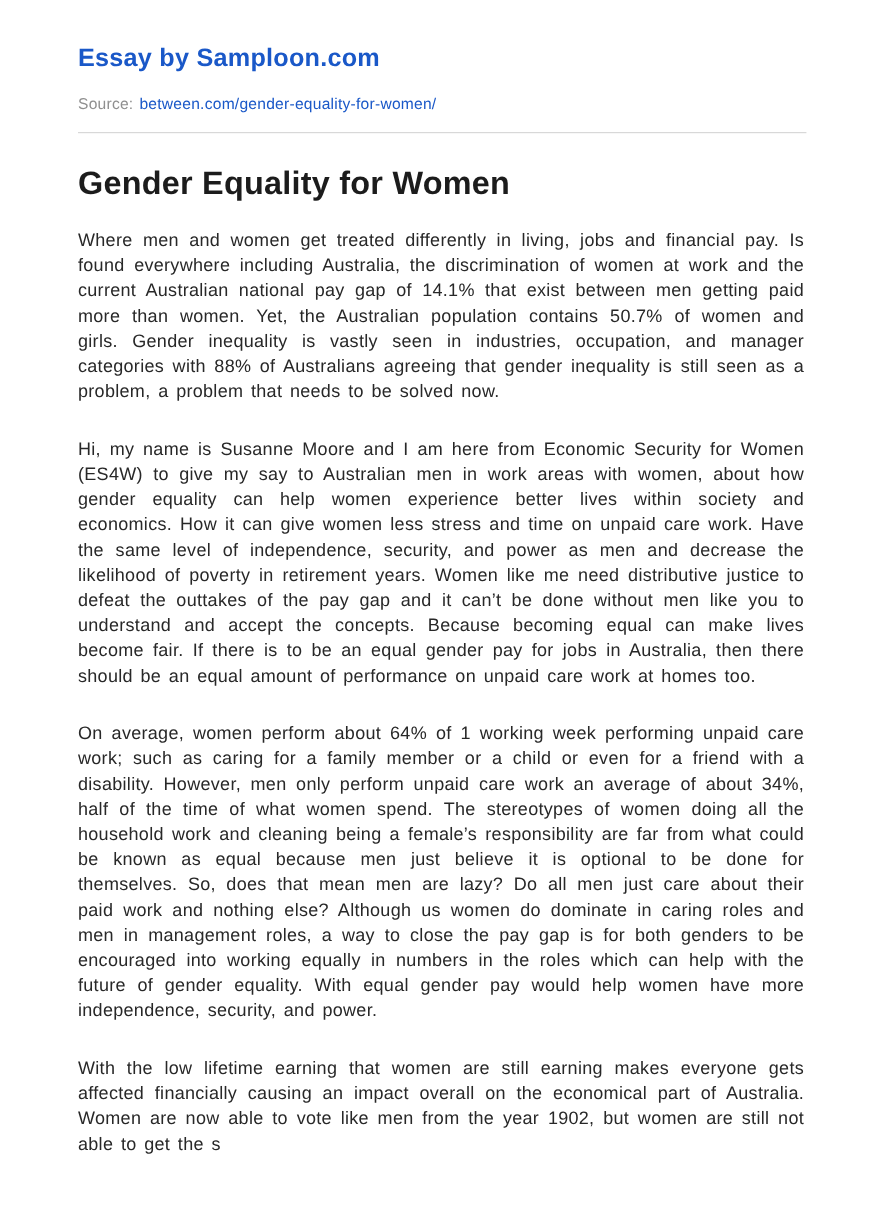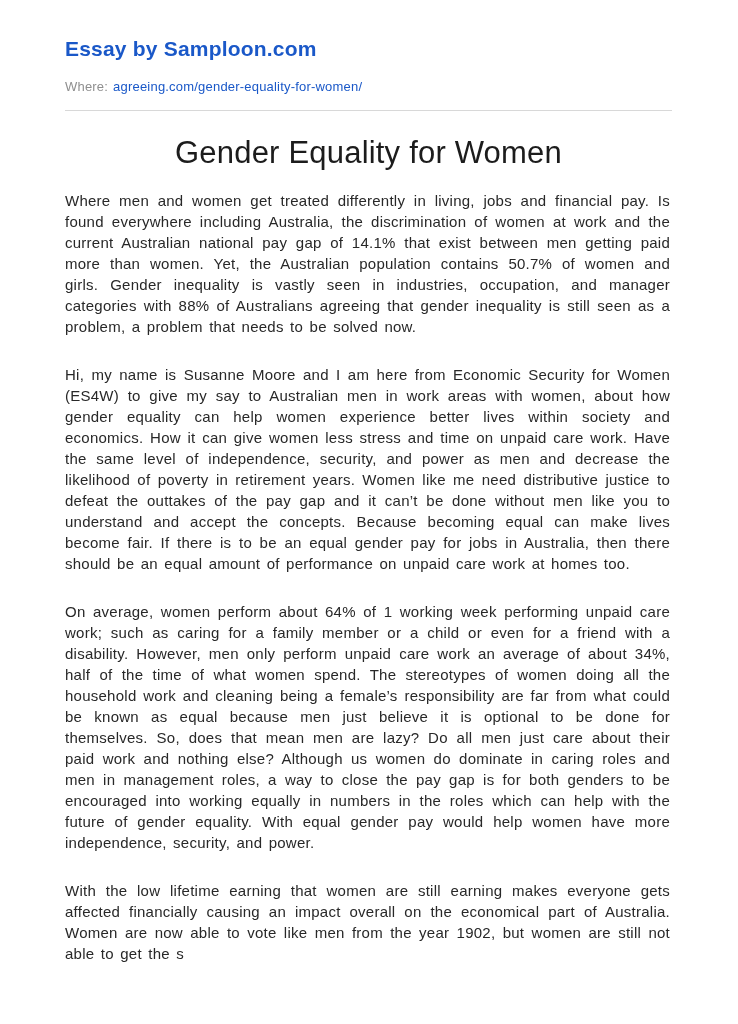--- a/index.html
+++ b/index.html
@@ -45,26 +45,25 @@
     cursor:pointer;
   }
   .divider{
     border:none;
     border-top:1px solid var(--divider-gray);
     margin:14px 0 0 0;
     height:0;
   }
   h1.essay-title{
     margin:26px 0 0 0;
-    font-size:31px;
+    font-size:27px;
     line-height:32px;
-    font-weight:400;
+    font-weight:700;
     letter-spacing:.2px;
     color:var(--title-color);
-    text-align:center;
   }
   .essay p{
     margin:27px 2px 0 0;
     font-size:15px;
     line-height:21px;
     color:var(--text-color);
     text-align:justify;
     letter-spacing:.25px;
     word-spacing:2px;
   }
@@ -72,21 +71,21 @@
     margin-top:21px;
   }
 </style>
 </head>
 <body>
 
 <div class="page">
   <header>
     <div class="brand">Essay by Samploon.com</div>
     <div class="source-row">
-      <span class="source-label">Where:</span><a class="source-link">agreeing.com/gender-equality-for-women/</a>
+      <span class="source-label">Source:</span><a class="source-link">between.com/gender-equality-for-women/</a>
     </div>
     <hr class="divider">
   </header>
 
   <article class="essay">
     <h1 class="essay-title">Gender Equality for Women</h1>
     <p class="first">Where men and women get treated differently in living, jobs and financial pay. Is found everywhere including Australia, the discrimination of women at work and the current Australian national pay gap of 14.1% that exist between men getting paid more than women. Yet, the Australian population contains 50.7% of women and girls. Gender inequality is vastly seen in industries, occupation, and manager categories with 88% of Australians agreeing that gender inequality is still seen as a problem, a problem that needs to be solved now.</p>
     <p>Hi, my name is Susanne Moore and I am here from Economic Security for Women (ES4W) to give my say to Australian men in work areas with women, about how gender equality can help women experience better lives within society and economics. How it can give women less stress and time on unpaid care work. Have the same level of independence, security, and power as men and decrease the likelihood of poverty in retirement years. Women like me need distributive justice to defeat the outtakes of the pay gap and it can’t be done without men like you to understand and accept the concepts. Because becoming equal can make lives become fair. If there is to be an equal gender pay for jobs in Australia, then there should be an equal amount of performance on unpaid care work at homes too.</p>
     <p>On average, women perform about 64% of 1 working week performing unpaid care work; such as caring for a family member or a child or even for a friend with a disability. However, men only perform unpaid care work an average of about 34%, half of the time of what women spend. The stereotypes of women doing all the household work and cleaning being a female’s responsibility are far from what could be known as equal because men just believe it is optional to be done for themselves. So, does that mean men are lazy? Do all men just care about their paid work and nothing else? Although us women do dominate in caring roles and men in management roles, a way to close the pay gap is for both genders to be encouraged into working equally in numbers in the roles which can help with the future of gender equality. With equal gender pay would help women have more independence, security, and power.</p>
     <p>With the low lifetime earning that women are still earning makes everyone gets affected financially causing an impact overall on the economical part of Australia. Women are now able to vote like men from the year 1902, but women are still not able to get the s</p>

